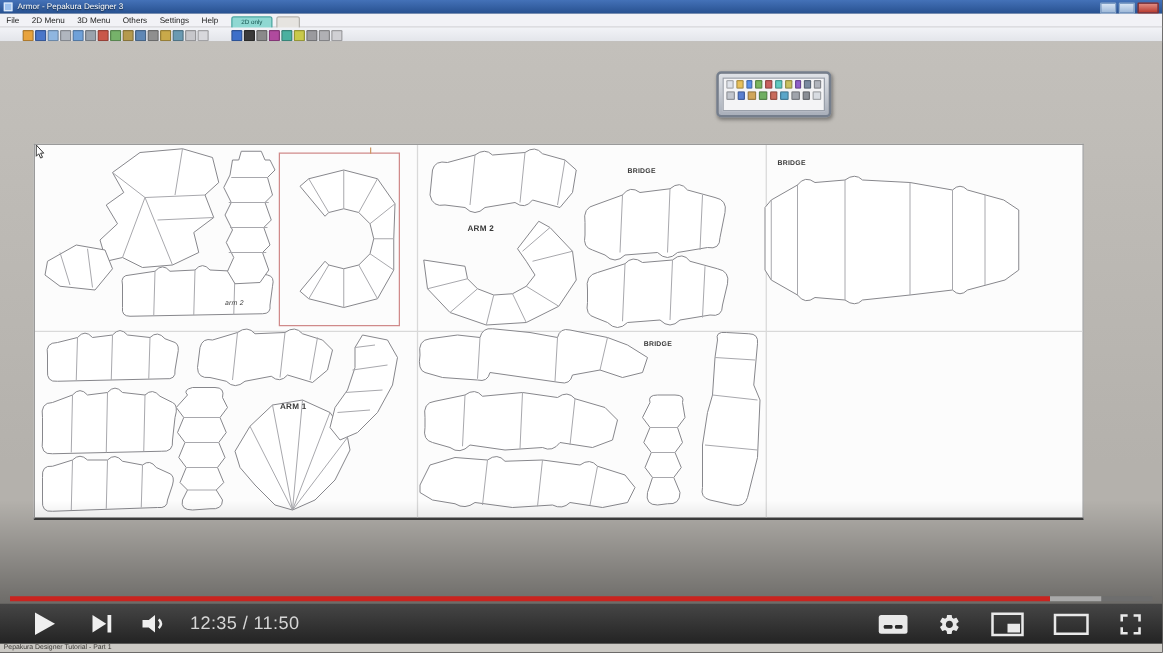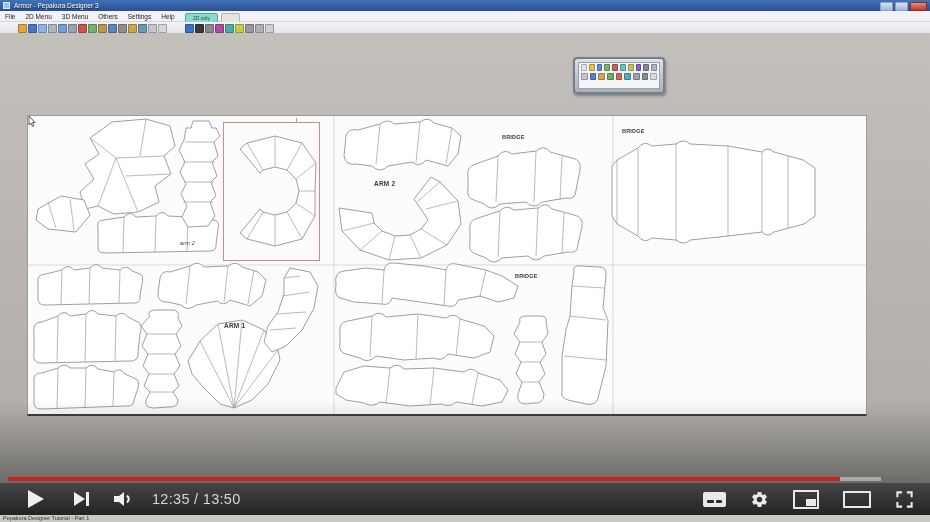--- a/index.html
+++ b/index.html
@@ -240,21 +240,21 @@
     <div id="next-button" class="ctl">
       <span class="tri"></span>
       <span class="bar"></span>
     </div>
     <div id="volume-button" class="ctl">
       <svg width="22" height="18" viewBox="0 0 22 18">
         <path d="M2,6 L7,6 L12,2 L12,16 L7,12 L2,12 Z" fill="#efefef"></path>
         <path d="M15,5.5 Q18.5,9 15,12.5" stroke="#efefef" stroke-width="2" fill="none"></path>
       </svg>
     </div>
-    <span id="time-display">12:35 / 13:50</span>
+    <span id="time-display">12:35 / 11:50</span>
 
     <div id="right-controls">
       <div id="cc-button" class="ctl">
         <i class="l1"></i>
         <i class="l2"></i>
       </div>
       <div class="ctl">
         <svg width="19" height="19" viewBox="0 0 24 24">
           <path fill="#e9e9e9" d="M19.14,12.94c0.04-0.3,0.06-0.61,0.06-0.94c0-0.32-0.02-0.64-0.07-0.94l2.03-1.58c0.18-0.14,0.23-0.41,0.12-0.61l-1.92-3.32c-0.12-0.22-0.37-0.29-0.59-0.22l-2.39,0.96c-0.5-0.38-1.03-0.7-1.62-0.94L14.4,2.81c-0.04-0.24-0.24-0.41-0.48-0.41h-3.84c-0.24,0-0.43,0.17-0.47,0.41L9.25,5.35C8.66,5.59,8.12,5.92,7.63,6.29L5.24,5.33c-0.22-0.08-0.47,0-0.59,0.22L2.74,8.87C2.62,9.08,2.66,9.34,2.86,9.48l2.03,1.58C4.84,11.36,4.8,11.69,4.8,12s0.02,0.64,0.07,0.94l-2.03,1.58c-0.18,0.14-0.23,0.41-0.12,0.61l1.92,3.32c0.12,0.22,0.37,0.29,0.59,0.22l2.39-0.96c0.5,0.38,1.03,0.7,1.62,0.94l0.36,2.54c0.05,0.24,0.24,0.41,0.48,0.41h3.84c0.24,0,0.44-0.17,0.47-0.41l0.36-2.54c0.59-0.24,1.13-0.56,1.62-0.94l2.39,0.96c0.22,0.08,0.47,0,0.59-0.22l1.92-3.32c0.12-0.22,0.07-0.47-0.12-0.61L19.14,12.94z M12,15.6c-1.98,0-3.6-1.62-3.6-3.6s1.62-3.6,3.6-3.6s3.6,1.62,3.6,3.6S13.98,15.6,12,15.6z"></path>
         </svg>

